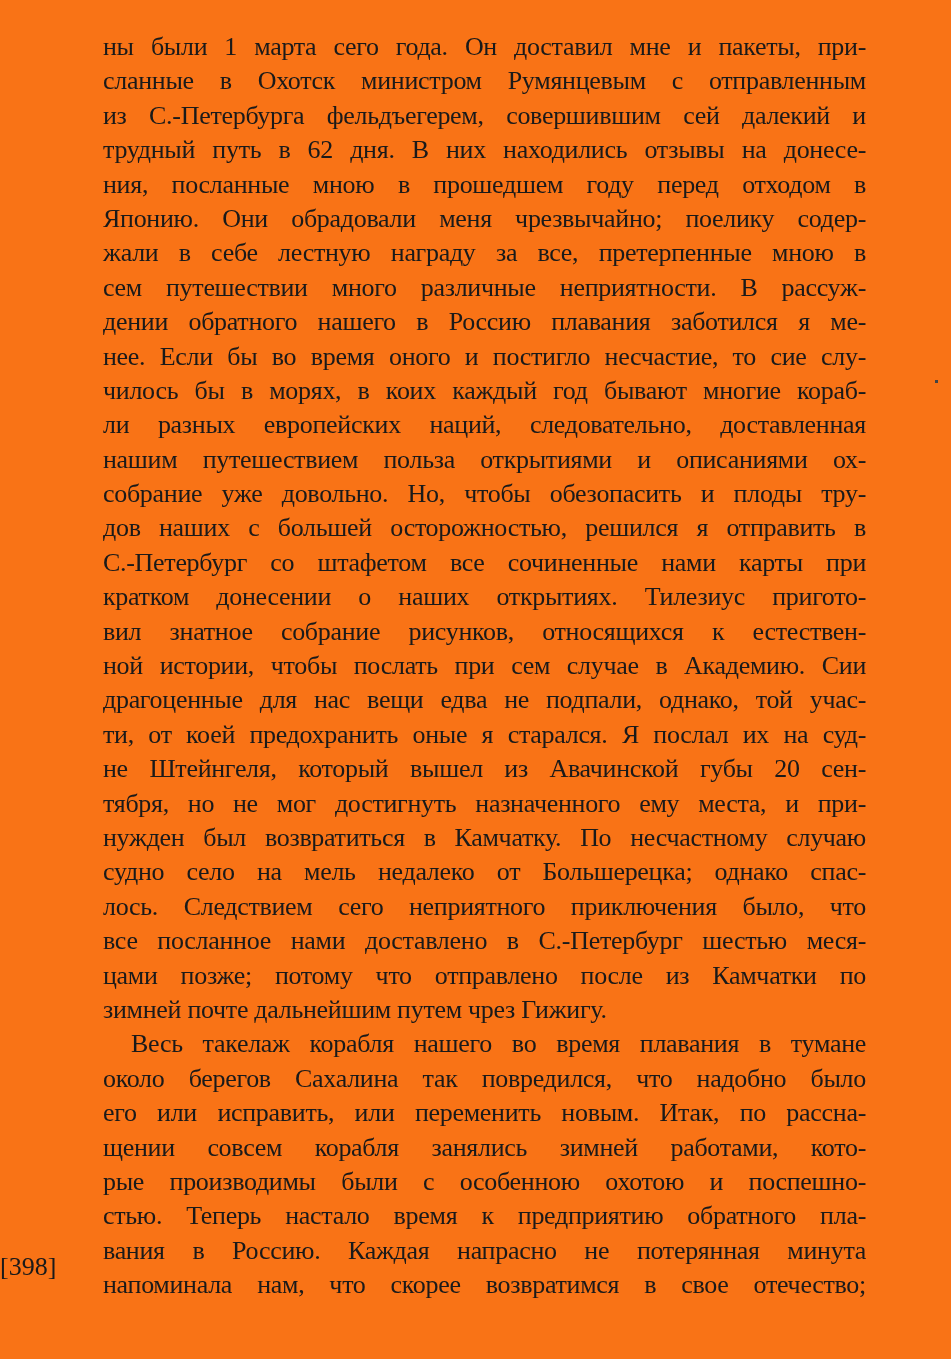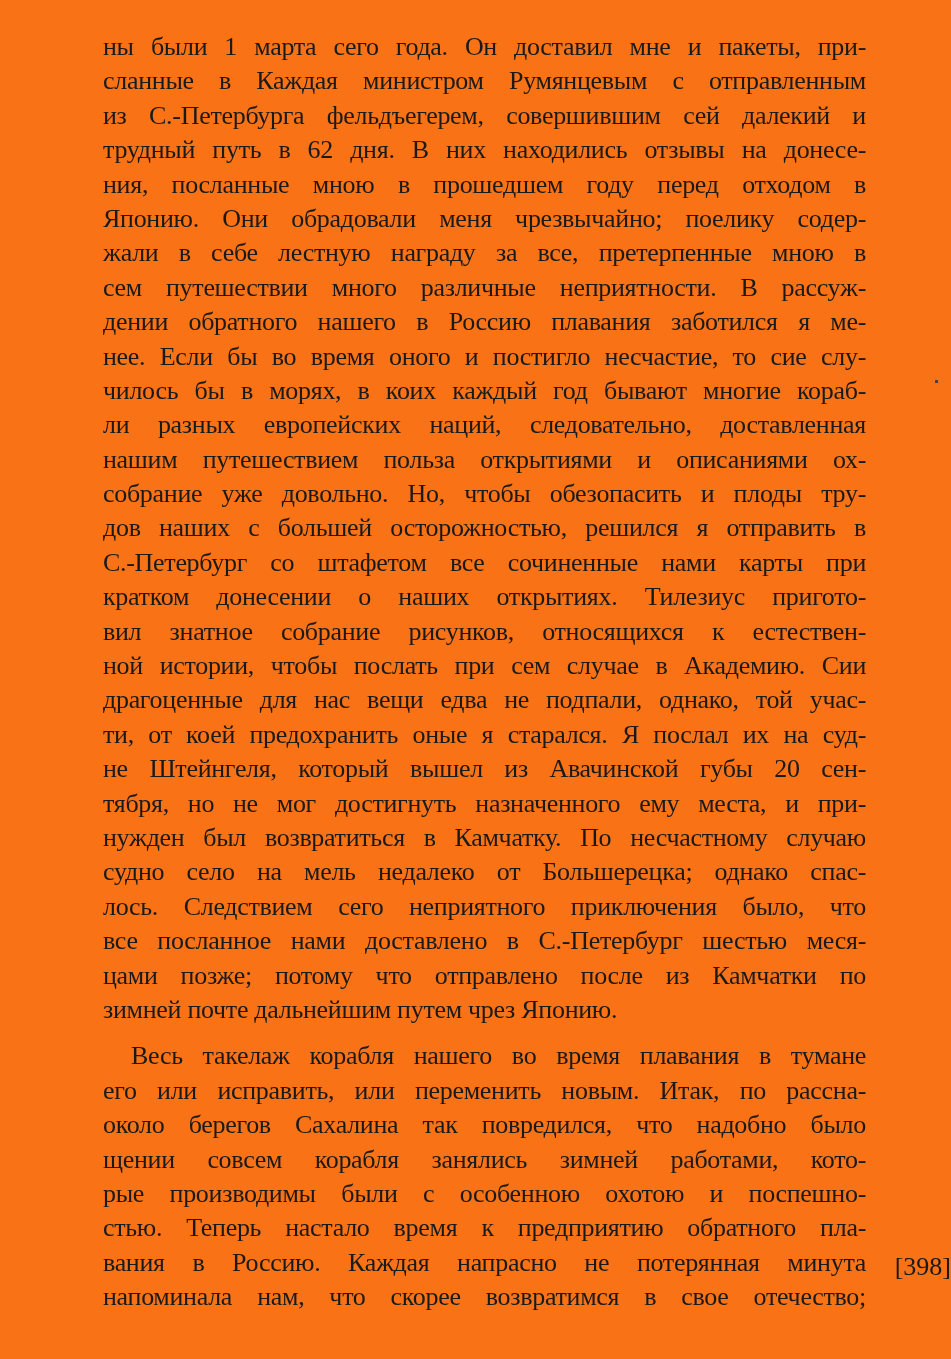--- a/index.html
+++ b/index.html
@@ -11,35 +11,35 @@
       position: absolute; left: 103px; top: 30px; width: 763px;
       font-family: "Liberation Serif", "DejaVu Serif", serif;
       font-size: 26px; color: #1a1a1a;
     }
     .line {
       height: 34.4px; line-height: 34.4px; white-space: nowrap;
       text-align: justify; text-align-last: justify; display: block;
       letter-spacing: -0.3px;
     }
     .line.last { text-align-last: left; }
-    .line.indent { padding-left: 28px; margin-top: 12px; }
+    .line.indent { padding-left: 28px; }
     .page-number {
-      position: absolute; left: 0; width: 951px; top: 1252px; text-align: right;
+      position: absolute; left: 0; width: 951px; top: 1252px; text-align: left;
       font-family: "Liberation Serif", "DejaVu Serif", serif; font-size: 26px; color: #1a1a1a;
     }
     .speck { position: absolute; left: 935px; top: 380px; width: 3px; height: 3px; background: #444; }
   </style>
 </head>
 <body>
 
 <div class="page">
   <div class="text-block">
     <div>
       <span class="line">ны были 1 марта сего года. Он доставил мне и пакеты, при-</span>
-      <span class="line">сланные в Каждая министром Румянцевым с отправленным</span>
+      <span class="line">сланные в Охотск министром Румянцевым с отправленным</span>
       <span class="line">из С.-Петербурга фельдъегерем, совершившим сей далекий и</span>
       <span class="line">трудный путь в 62 дня. В них находились отзывы на донесе-</span>
       <span class="line">ния, посланные мною в прошедшем году перед отходом в</span>
       <span class="line">Японию. Они обрадовали меня чрезвычайно; поелику содер-</span>
       <span class="line">жали в себе лестную награду за все, претерпенные мною в</span>
       <span class="line">сем путешествии много различные неприятности. В рассуж-</span>
       <span class="line">дении обратного нашего в Россию плавания заботился я ме-</span>
       <span class="line">нее. Если бы во время оного и постигло несчастие, то сие слу-</span>
       <span class="line">чилось бы в морях, в коих каждый год бывают многие кораб-</span>
       <span class="line">ли разных европейских наций, следовательно, доставленная</span>
@@ -52,26 +52,26 @@
       <span class="line">ной истории, чтобы послать при сем случае в Академию. Сии</span>
       <span class="line">драгоценные для нас вещи едва не подпали, однако, той учас-</span>
       <span class="line">ти, от коей предохранить оные я старался. Я послал их на суд-</span>
       <span class="line">не Штейнгеля, который вышел из Авачинской губы 20 сен-</span>
       <span class="line">тября, но не мог достигнуть назначенного ему места, и при-</span>
       <span class="line">нужден был возвратиться в Камчатку. По несчастному случаю</span>
       <span class="line">судно село на мель недалеко от Большерецка; однако спас-</span>
       <span class="line">лось. Следствием сего неприятного приключения было, что</span>
       <span class="line">все посланное нами доставлено в С.-Петербург шестью меся-</span>
       <span class="line">цами позже; потому что отправлено после из Камчатки по</span>
-      <span class="line last">зимней почте дальнейшим путем чрез Японию.</span>
+      <span class="line last">зимней почте дальнейшим путем чрез Гижигу.</span>
     </div>
     <div>
       <span class="line indent">Весь такелаж корабля нашего во время плавания в тумане</span>
+      <span class="line">около берегов Сахалина так повредился, что надобно было</span>
       <span class="line">его или исправить, или переменить новым. Итак, по рассна-</span>
-      <span class="line">около берегов Сахалина так повредился, что надобно было</span>
       <span class="line">щении совсем корабля занялись зимней работами, кото-</span>
       <span class="line">рые производимы были с особенною охотою и поспешно-</span>
       <span class="line">стью. Теперь настало время к предприятию обратного пла-</span>
       <span class="line">вания в Россию. Каждая напрасно не потерянная минута</span>
       <span class="line">напоминала нам, что скорее возвратимся в свое отечество;</span>
     </div>
   </div>
   <div class="speck"></div>
   <div class="page-number">[398]</div>
 </div>

